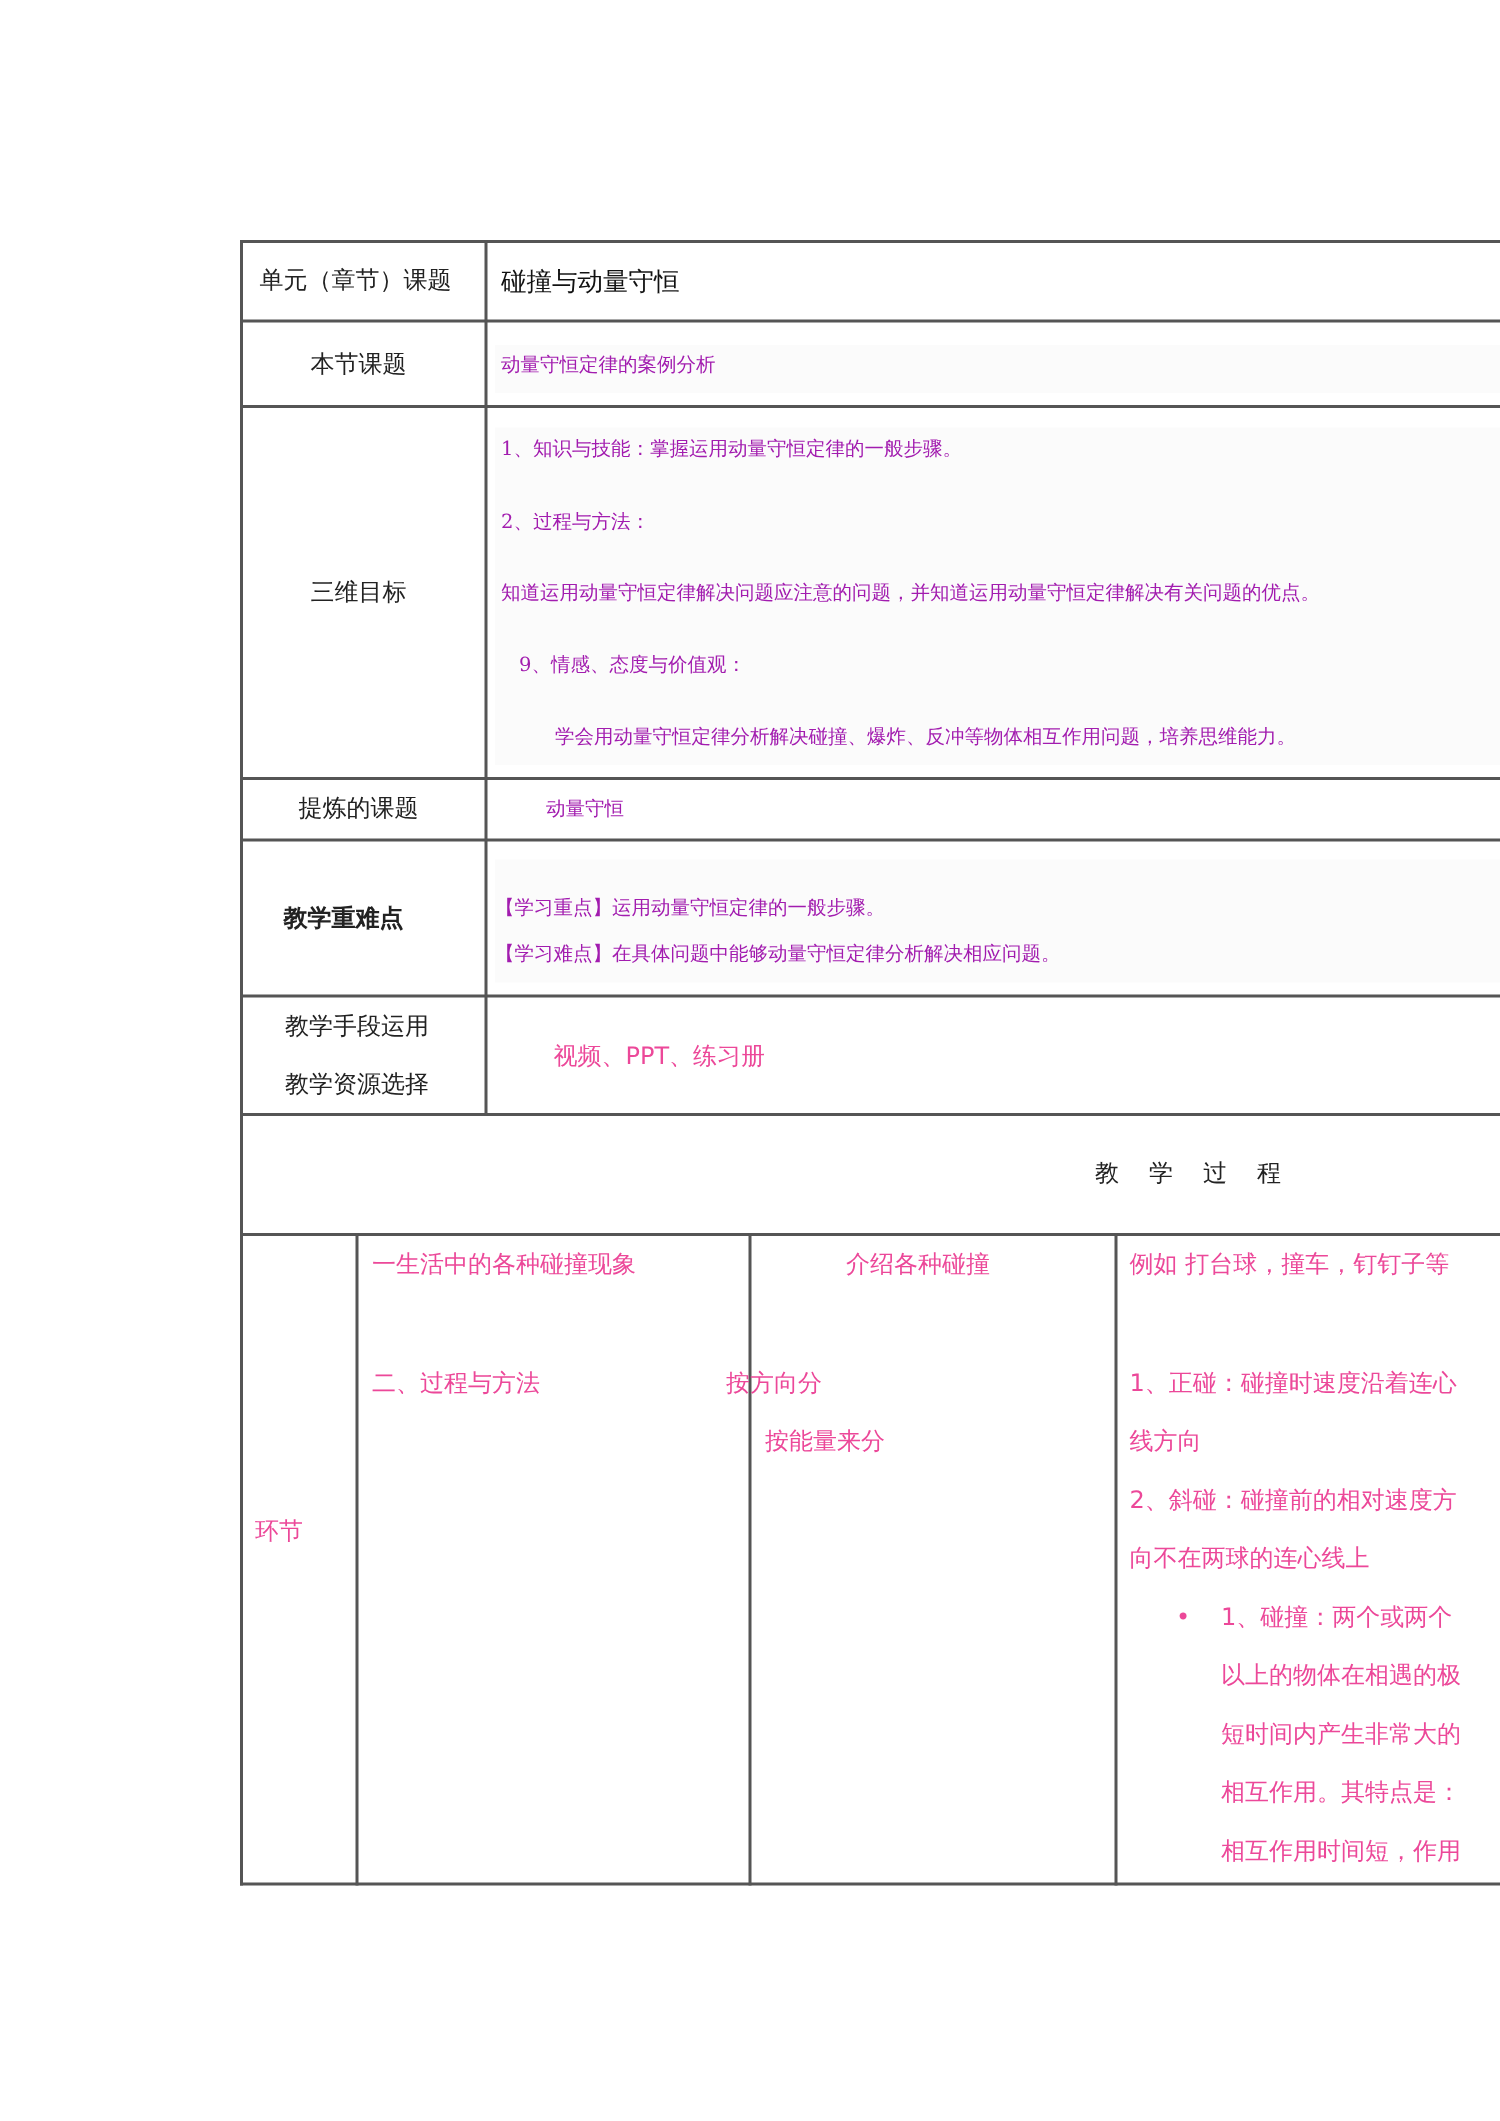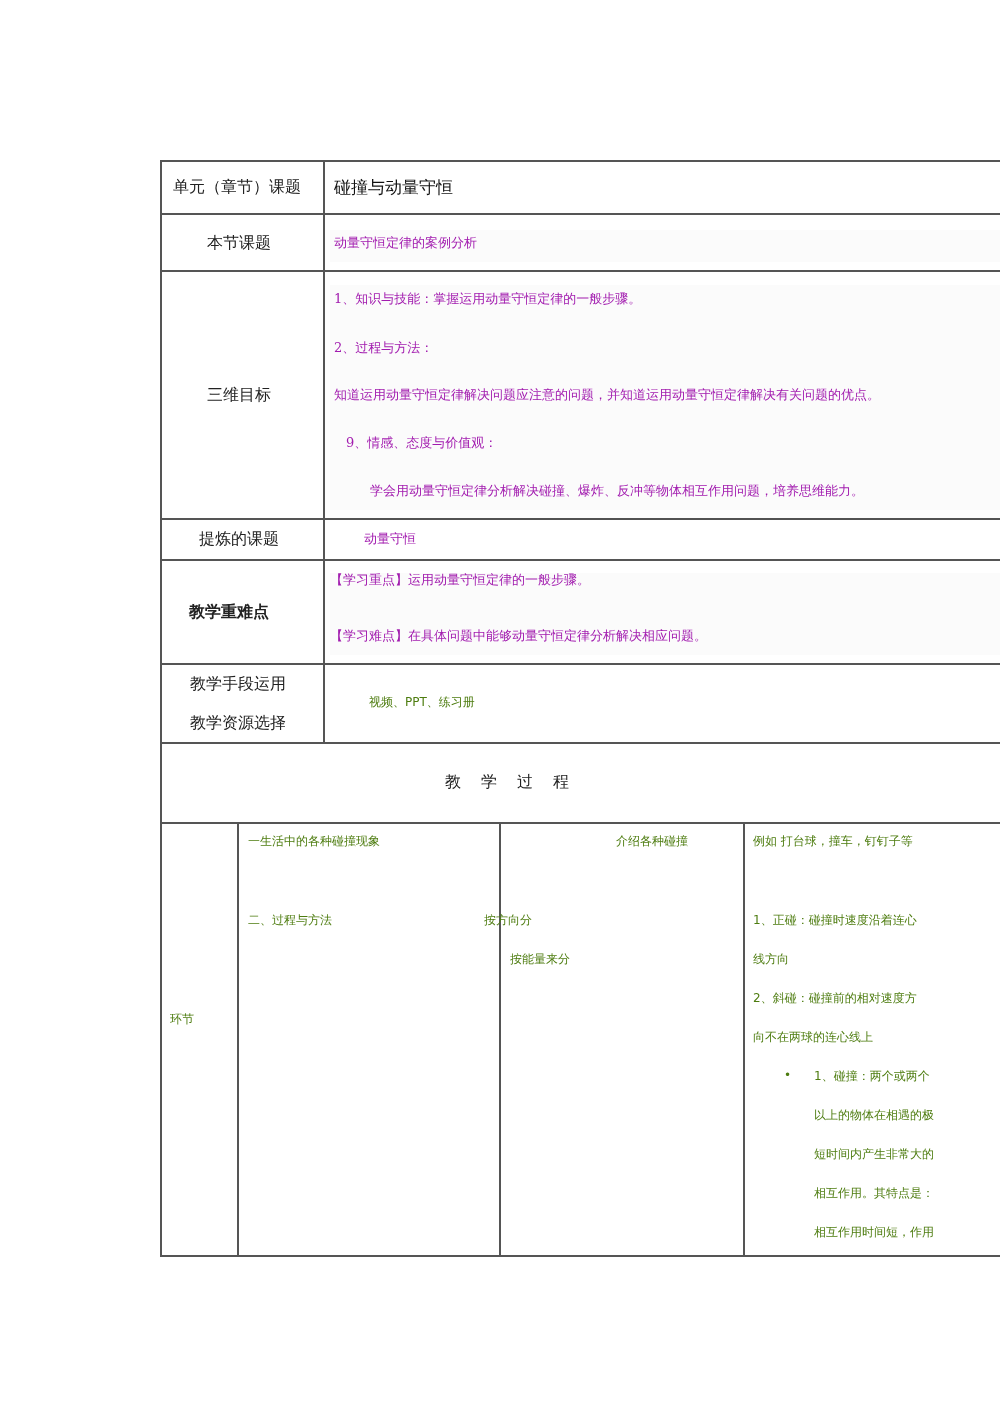--- a/index.html
+++ b/index.html
@@ -6,21 +6,21 @@
     body { width: 1000px; height: 1414px; position: relative; overflow: hidden;
            font-family: "DejaVu Sans", "Liberation Sans", sans-serif; color: #222; }
     .ln { position: absolute; background: #555; }
     .h { height: 2px; }
     .v { width: 2px; }
     .txt { position: absolute; white-space: nowrap; }
     .lbl { font-size: 16px; color: #222; }
     .serif { font-family: "DejaVu Serif", "Liberation Serif", serif; font-size: 13px; color: #a21caf; }
     .shade { position: absolute; background: #fbfbfb; }
     .center { text-align: center; }
-    .body16 { font-size: 12px; color: #4d7c0f; }
+    .body16 { font-size: 16px; color: #ec4899; }
   </style>
 </head>
 <body>
 
 <div>
 
   <div class="ln h" style="left:160px; top:160px; width:840px;"></div>
   <div class="ln h" style="left:160px; top:213px; width:840px;"></div>
   <div class="ln h" style="left:160px; top:270px; width:840px;"></div>
   <div class="ln h" style="left:160px; top:518px; width:840px;"></div>
@@ -51,35 +51,35 @@
 <div class="txt serif" style="left:334px; top:290px;">1、知识与技能：掌握运用动量守恒定律的一般步骤。</div>
 <div class="txt serif" style="left:334px; top:339px;">2、过程与方法：</div>
 <div class="txt serif" style="left:334px; top:386px;">知道运用动量守恒定律解决问题应注意的问题，并知道运用动量守恒定律解决有关问题的优点。</div>
 <div class="txt serif" style="left:346px; top:434px;">9、情感、态度与价值观：</div>
 <div class="txt serif" style="left:334px; top:482px;margin-left:36px;">学会用动量守恒定律分析解决碰撞、爆炸、反冲等物体相互作用问题，培养思维能力。</div>
 
 <div class="txt lbl" style="left:199px; top:529px;">提炼的课题</div>
 <div class="txt serif" style="left:364px; top:530px;">动量守恒</div>
 
 <div class="txt lbl" style="left:189px; top:602px;font-weight:bold;">教学重难点</div>
-<div class="txt serif" style="left:330px; top:571px;text-align:center;">【学习重点】运用动量守恒定律的一般步骤。</div>
+<div class="txt serif" style="left:330px; top:596px;text-align:center;">【学习重点】运用动量守恒定律的一般步骤。</div>
 <div class="txt serif" style="left:330px; top:627px;">【学习难点】在具体问题中能够动量守恒定律分析解决相应问题。</div>
 
 <div class="txt lbl" style="left:190px; top:674px;">教学手段运用</div>
 <div class="txt lbl" style="left:190px; top:713px;">教学资源选择</div>
 <div class="txt body16" style="left:369px; top:694px;">视频、PPT、练习册</div>
 
-<div class="txt lbl center" style="left:160px; top:772px; width:696px; letter-spacing:2px;">教　学　过　程</div>
+<div class="txt lbl center" style="left:160px; top:772px; width:696px; letter-spacing:2px;text-align:right;">教　学　过　程</div>
 
 <div class="txt body16" style="left:170px; top:1011px;">环节</div>
 
 <div class="txt body16" style="left:248px; top:833px;">一生活中的各种碰撞现象</div>
 <div class="txt body16" style="left:248px; top:912px;">二、过程与方法</div>
 
-<div class="txt body16 center" style="left:531px; top:833px; width:242px;font-family:Liberation Serif, serif;">介绍各种碰撞</div>
+<div class="txt body16 center" style="left:491px; top:833px; width:242px;font-family:Liberation Serif, serif;">介绍各种碰撞</div>
 <div class="txt body16" style="left:484px; top:912px;">按方向分</div>
 <div class="txt body16" style="left:510px; top:951px;">按能量来分</div>
 
 <div class="txt body16" style="left:753px; top:833px;">例如  打台球，撞车，钉钉子等</div>
 <div class="txt body16" style="left:753px; top:912px;">1、正碰：碰撞时速度沿着连心</div>
 <div class="txt body16" style="left:753px; top:951px;">线方向</div>
 <div class="txt body16" style="left:753px; top:990px;">2、斜碰：碰撞前的相对速度方</div>
 <div class="txt body16" style="left:753px; top:1029px;">向不在两球的连心线上</div>
 
 <div class="txt body16" style="left:784px; top:1068px;">•</div>

